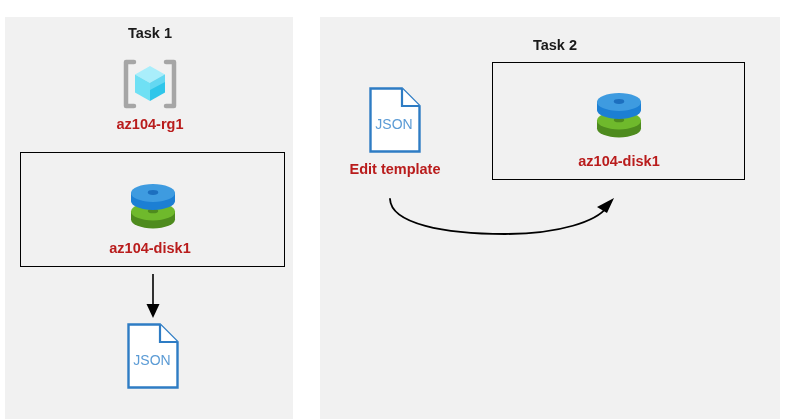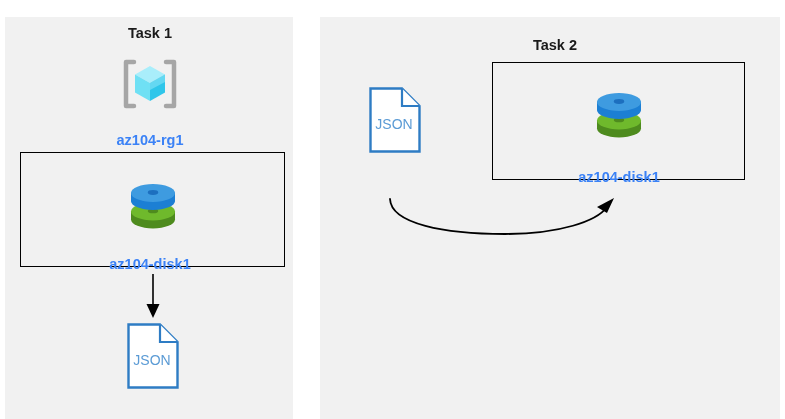--- a/index.html
+++ b/index.html
@@ -31,25 +31,24 @@
     position: absolute;
     border: 1.5px solid #000000;
     background: #f1f1f1;
     box-sizing: border-box;
   }
 
   .caption {
     position: absolute;
     font-weight: bold;
     font-size: 14.5px;
-    color: #3b82f6;
+    color: #b91c1c;
     text-align: center;
     white-space: nowrap;
     line-height: 1;
-    margin-top: 16px;
   }
   .title {
     position: absolute;
     font-weight: bold;
     font-size: 14.5px;
     color: #1a1a1a;
     text-align: center;
     white-space: nowrap;
     line-height: 1;
   }
@@ -126,20 +125,21 @@
   <div class="title" style="left:500px; top:26px; width:110px;">Task 2</div>
 
   <div class="icon-wrap" style="left:368px; top:74px; width:54px; height:68px;">
     <svg width="54" height="68" viewBox="0 0 54 68">
       <path d="M2.5 2.5 L34 2.5 L51.5 20 L51.5 65.5 L2.5 65.5 Z" fill="#ffffff" stroke="#2E7CC4" stroke-width="2.4" stroke-linejoin="miter"></path>
       <path d="M34 2.5 L34 20 L51.5 20" fill="#ffffff" stroke="#2E7CC4" stroke-width="2.2" stroke-linejoin="miter"></path>
       <text x="26" y="43" font-family="Liberation Sans, sans-serif" font-size="14" fill="#5B9BD5" text-anchor="middle">JSON</text>
     </svg>
   </div>
 
+  <div class="caption" style="left:325px; top:150px; width:140px;">Edit template</div>
 
   <div class="framed-box" style="left:492px; top:50px; width:253px; height:118px;"></div>
 
   <div class="icon-wrap" style="left:593px; top:75px; width:52px; height:56px;">
     <svg width="52" height="56" viewBox="0 0 52 56">
       <ellipse cx="26" cy="41.5" rx="22" ry="9" fill="#4E8B1E"></ellipse>
       <rect x="4" y="33" width="44" height="9" fill="#4E8B1E"></rect>
       <ellipse cx="26" cy="33.5" rx="22" ry="9" fill="#6FB92C"></ellipse>
       <ellipse cx="26" cy="33" rx="5.2" ry="2.3" fill="#4E8B1E"></ellipse>
       <ellipse cx="26" cy="23" rx="22" ry="9" fill="#1C7FD4"></ellipse>

